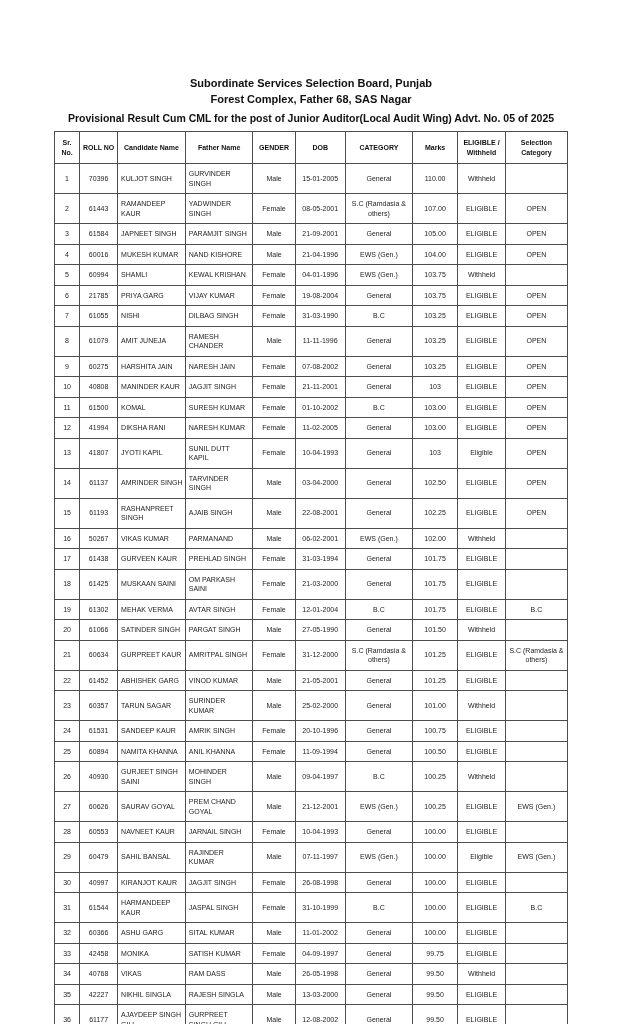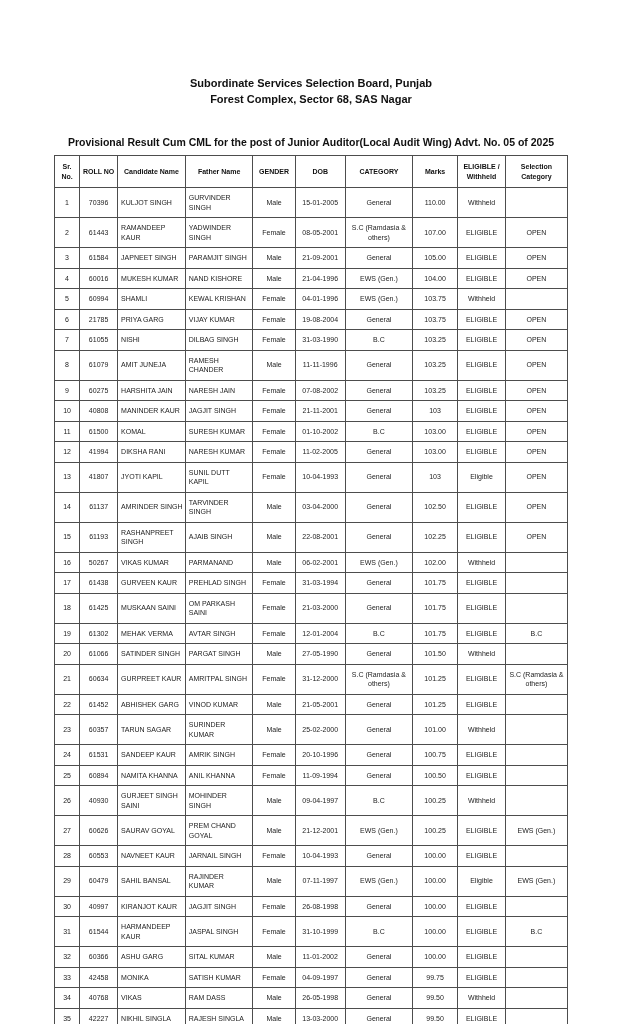--- a/index.html
+++ b/index.html
@@ -20,21 +20,21 @@
     padding-top: 75px;
     text-align: center;
   }
   .org-line {
     font-size: 11px;
     font-weight: bold;
     line-height: 16px;
     color: #111111;
   }
   .doc-title {
-    margin-top: 28px;
+    margin-top: 4px;
     text-align: center;
     font-size: 10.5px;
     font-weight: bold;
     color: #111111;
     line-height: 14px;
   }
   table.result-table {
     margin: 6px auto 0 auto;
     width: 514px;
     border-collapse: collapse;
@@ -73,21 +73,21 @@
     padding-left: 3px;
   }
 </style>
 </head>
 <body>
 
 <div class="page">
 
   <div class="doc-header">
     <div class="org-line">Subordinate Services Selection Board, Punjab</div>
-    <div class="org-line">Forest Complex, Sector 68, SAS Nagar</div>
+    <div class="org-line">Forest Complex, Father 68, SAS Nagar</div>
   </div>
 
   <div class="doc-title">Provisional Result Cum CML for the post of Junior Auditor(Local Audit Wing) Advt. No. 05 of 2025</div>
 
   <table class="result-table">
     <colgroup>
       <col class="c0">
         <col class="c1">
         <col class="c2">
         <col class="c3">

